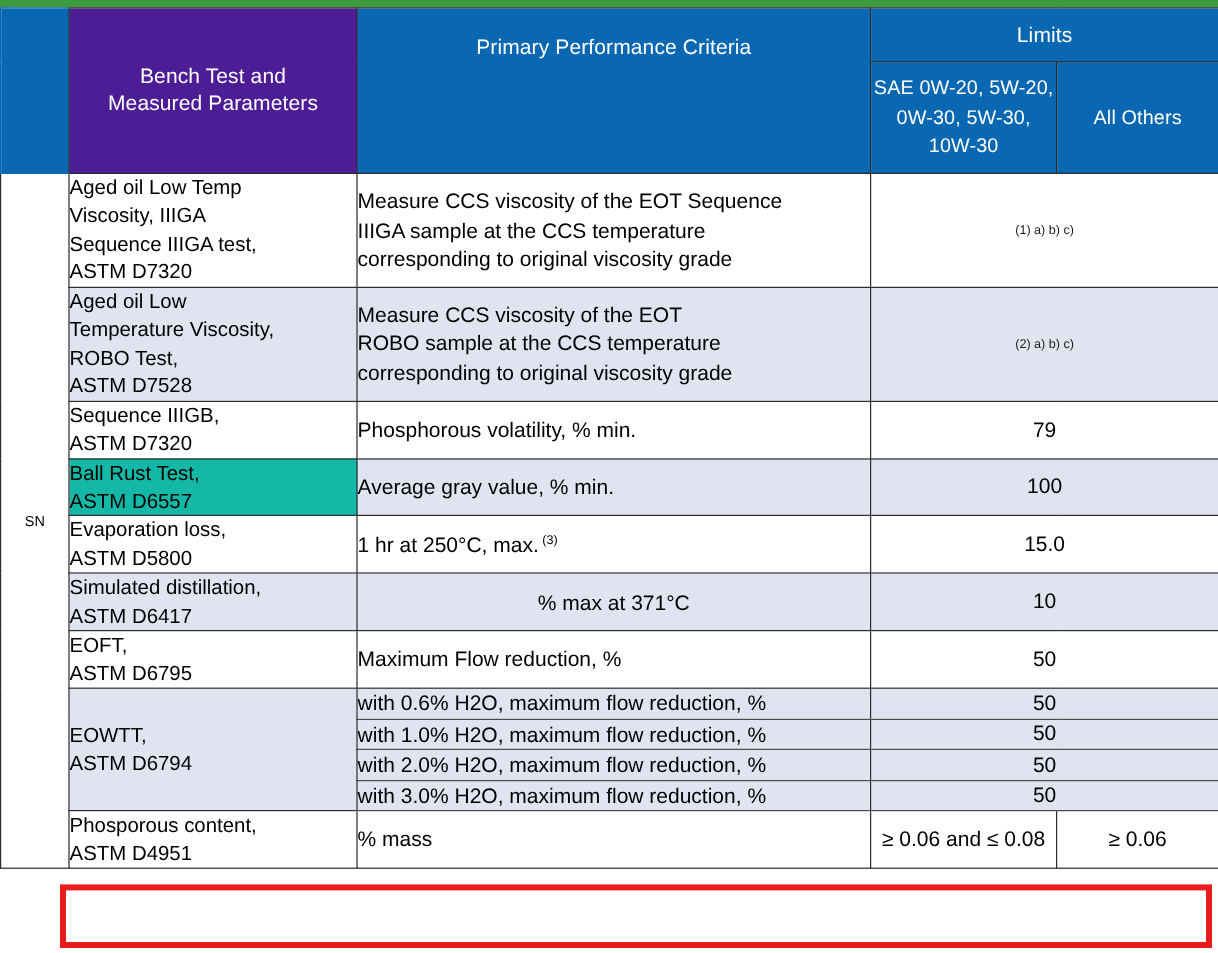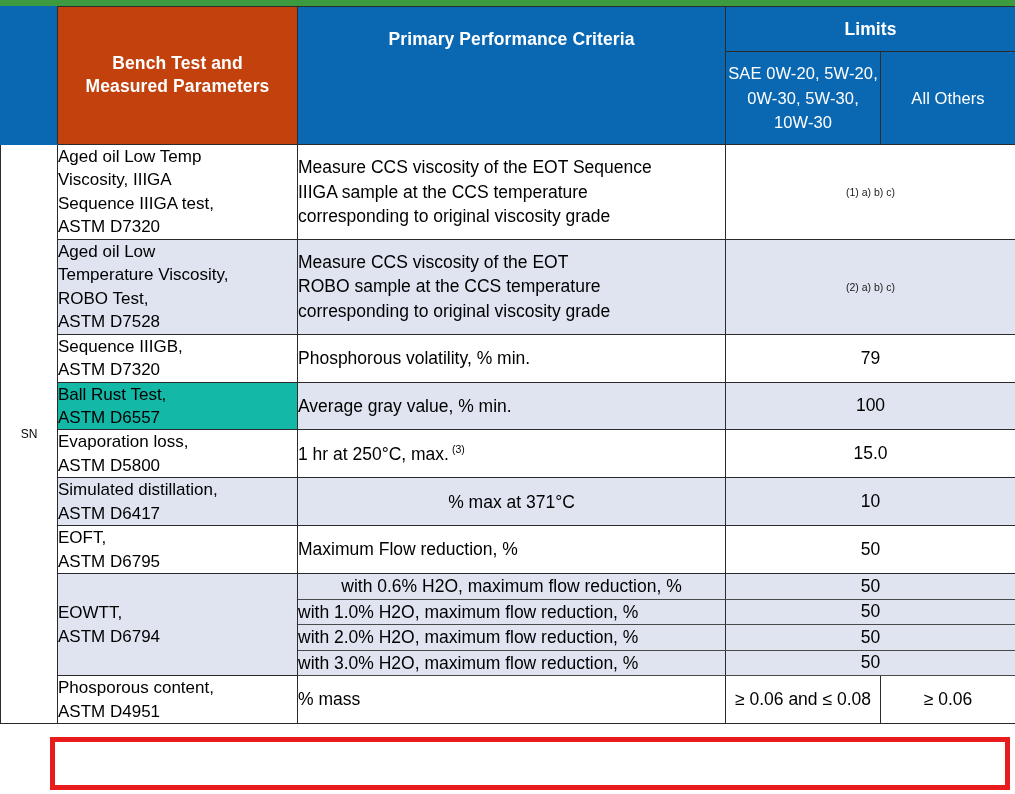--- a/index.html
+++ b/index.html
@@ -52,21 +52,21 @@
   col.c-sn    { width: 57px; }
   col.c-test  { width: 240px; }
   col.c-crit  { width: 428px; }
   col.c-lim1  { width: 155px; }
   col.c-lim2  { width: 135px; }
 
   
   thead th {
     background: #0a68b3;
     color: #ffffff;
-    font-weight: bold;
+    font-weight: normal;
     font-size: 17.5px;
     text-align: center;
     border: 1px solid #ffffff;
     line-height: 1.28;
     letter-spacing: 0.1px;
   }
   th.h-corner {
     background: #0a68b3;
     border-left: 1px solid #0a68b3;
     border-top: 1px solid #0a68b3;
@@ -126,21 +126,21 @@
     font-size: 10.5px;
     color: #1a1a1a;
   }
 
   tr.shade td { background: #dfe4f0; }
   tr.plain td { background: #ffffff; }
   tr.shade td.sn, tr.plain td.sn { background: #ffffff; }
 
   
   tr.sub td.crit, tr.sub td.lim { border-top: 1px solid #4a4a4a; border-bottom: 1px solid #4a4a4a; }
-  tr.sub-first td.crit, tr.sub-first td.lim { border-top: 1px solid #2b2b2b; text-align: center; }
+  tr.sub-first td.crit, tr.sub-first td.lim { border-top: 1px solid #2b2b2b; }
   tr.sub td.test { border-top: none; border-bottom: none; margin-left: 40px; }
   tr.sub-first td.test { border-top: 1px solid #2b2b2b; }
 
   sup.fn {
     font-size: 10.5px;
     vertical-align: super;
     line-height: 0;
   }
 
   
@@ -167,21 +167,21 @@
       <col class="c-sn">
         <col class="c-test">
         <col class="c-crit">
         <col class="c-lim1">
         <col class="c-lim2">
     </colgroup>
 
     <thead>
       <tr>
         <th class="h-corner" rowspan="2" style="background: rgb(10, 104, 179); border-left-color: rgb(10, 104, 179); border-top-color: rgb(10, 104, 179); border-bottom-color: rgb(10, 104, 179);"></th>
-        <th class="h-test" rowspan="2" style="background: #c2410c;">
+        <th class="h-test" rowspan="2" style="background: #4c1d95;">
           <div class="wrap">
             <span class="hl">Bench Test and</span>
             <span class="hl">Measured Parameters</span>
           </div>
         </th>
         <th class="h-crit" rowspan="2" style="background: rgb(10, 104, 179);">
           <div class="wrap"><span>Primary Performance Criteria</span></div>
         </th>
         <th class="h-limits" colspan="2" style="background: rgb(10, 104, 179);">Limits</th>
       </tr>

